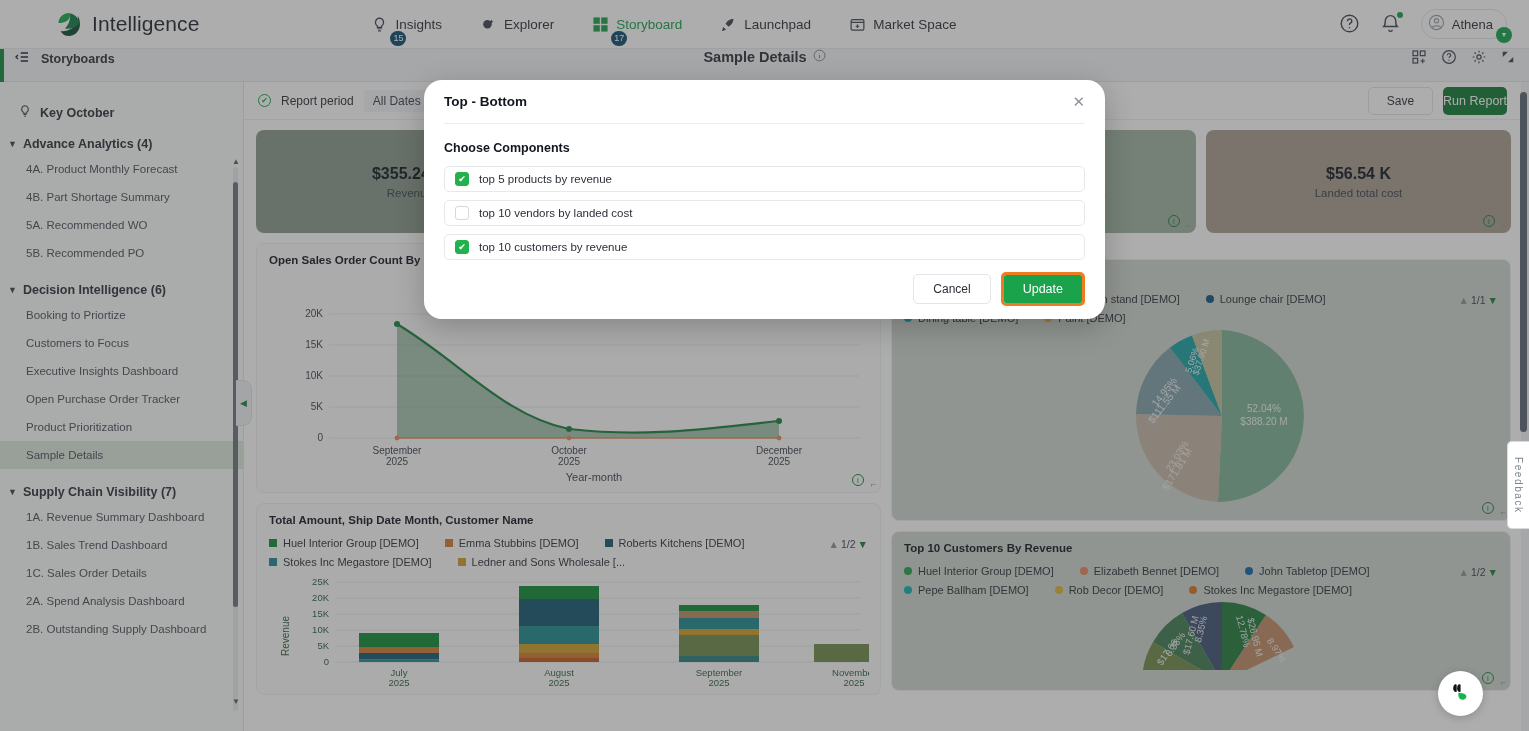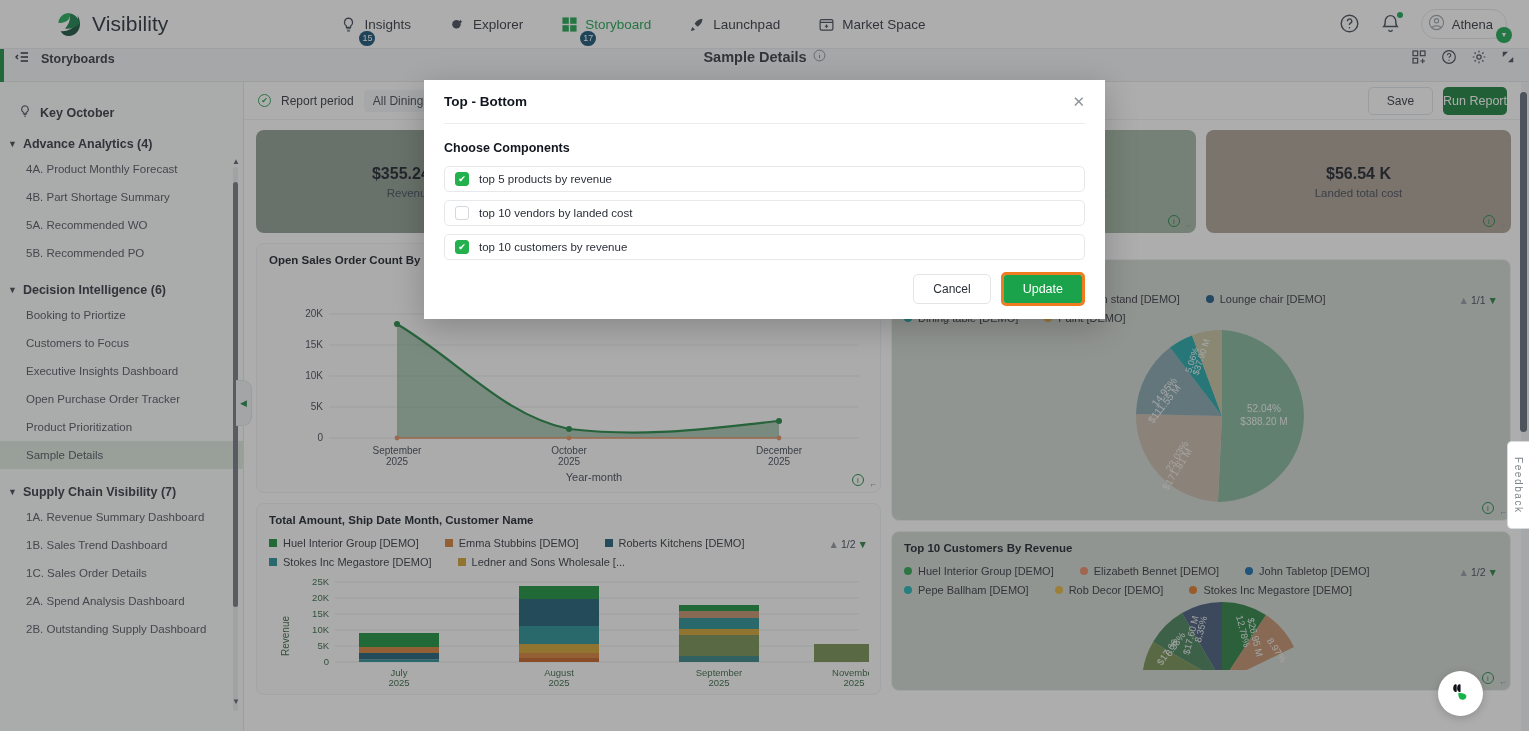--- a/index.html
+++ b/index.html
@@ -141,21 +141,21 @@
   #chatbtn{ position:absolute; right:46px; bottom:15px; width:45px;height:45px;border-radius:50%;
             background:#fff; box-shadow:0 2px 8px rgba(0,0,0,.18); z-index:60; cursor:pointer;
             display:flex;align-items:center;justify-content:center;}
 
   
   #pagescroll{ position:absolute; right:2px; top:92px; width:7px; height:340px; background:#4e545c; border-radius:4px; z-index:55;}
 
   
   #modal{
     position:absolute; left:424px; top:80px; width:681px; height:239px; background:#fff;
-    border-radius:0; box-shadow:0 8px 30px rgba(0,0,0,.22); z-index:100; padding:0 20px;
+    border-radius:18px; box-shadow:0 8px 30px rgba(0,0,0,.22); z-index:100; padding:0 20px;
   }
   .m-head{ height:44px; display:flex; align-items:center; border-bottom:1px solid #ecedef;}
   .m-title{ font-size:13.5px; font-weight:bold; color:#11161f;}
   .m-close{ margin-left:auto; font-size:15px; color:#8e949c; cursor:pointer; line-height:1;}
   .m-sub{ font-size:12.5px; font-weight:bold; color:#11161f; margin:17px 0 11px 0;}
   .m-opt{
     height:26px; border:1px solid #e6e9ec; border-radius:5px; display:flex; align-items:center;
     gap:10px; padding:0 10px; margin-bottom:8px; cursor:pointer; background:#fff;
   }
   .cb{ width:14px;height:14px;border-radius:3px;border:1px solid #d4d8dd;background:#fff;
@@ -174,21 +174,21 @@
 
 <div id="topnav">
   <div class="brand">
     <span class="brand-mark">
       <svg width="27" height="27" viewBox="0 0 27 27">
         <path d="M13.5 2 C7 2 2.5 6.8 2.5 12 C2.5 12 8 12.5 11.5 9.5 C14 7.4 14.5 4 13.5 2 Z" fill="#18a84c"></path>
         <path d="M24 13 C24 19.6 19 25 13 25 C9 25 6 23 4.5 20 C10 21 17 18 20 13 C22 9.6 22.5 6.5 21.5 4.5 C23 6.8 24 9.8 24 13 Z" fill="#0c4b33"></path>
         <path d="M13.6 2.2 C18.8 3 23 7.3 23.6 12.6 C20 16.5 14 18.6 9 17.6 C12.8 13.6 15 7.6 13.6 2.2 Z" fill="#0f7a45"></path>
       </svg>
     </span>
-    <span class="brand-name">Visibility</span>
+    <span class="brand-name">Intelligence</span>
   </div>
 
   <div class="navitems">
     <div class="navitem">
       <span class="nav-ico">
         <svg width="17" height="17" viewBox="0 0 24 24" fill="none" stroke="#3c4250" stroke-width="1.7">
           <path d="M9 18h6M10 21h4M12 3a6 6 0 0 0-3 11v2h6v-2a6 6 0 0 0-3-11z"></path>
         </svg>
       </span>
       <span>Insights</span>
@@ -366,21 +366,21 @@
 
 <div class="collapse-handle">
   <span>◀</span>
 </div>
 
 <div id="main">
 
   <div class="filterbar">
     <span class="chk-ic">✔</span>
     <span class="fb-label">Report period</span>
-    <span class="fb-pill">All Dining</span>
+    <span class="fb-pill">All Dates</span>
     <span class="fb-right">
       <button class="btn-outline">Save</button>
       <button class="btn-green">Run Report</button>
     </span>
   </div>
 
   <div class="grid">
 
     <div class="col-l">
       <div class="kpi-row">

